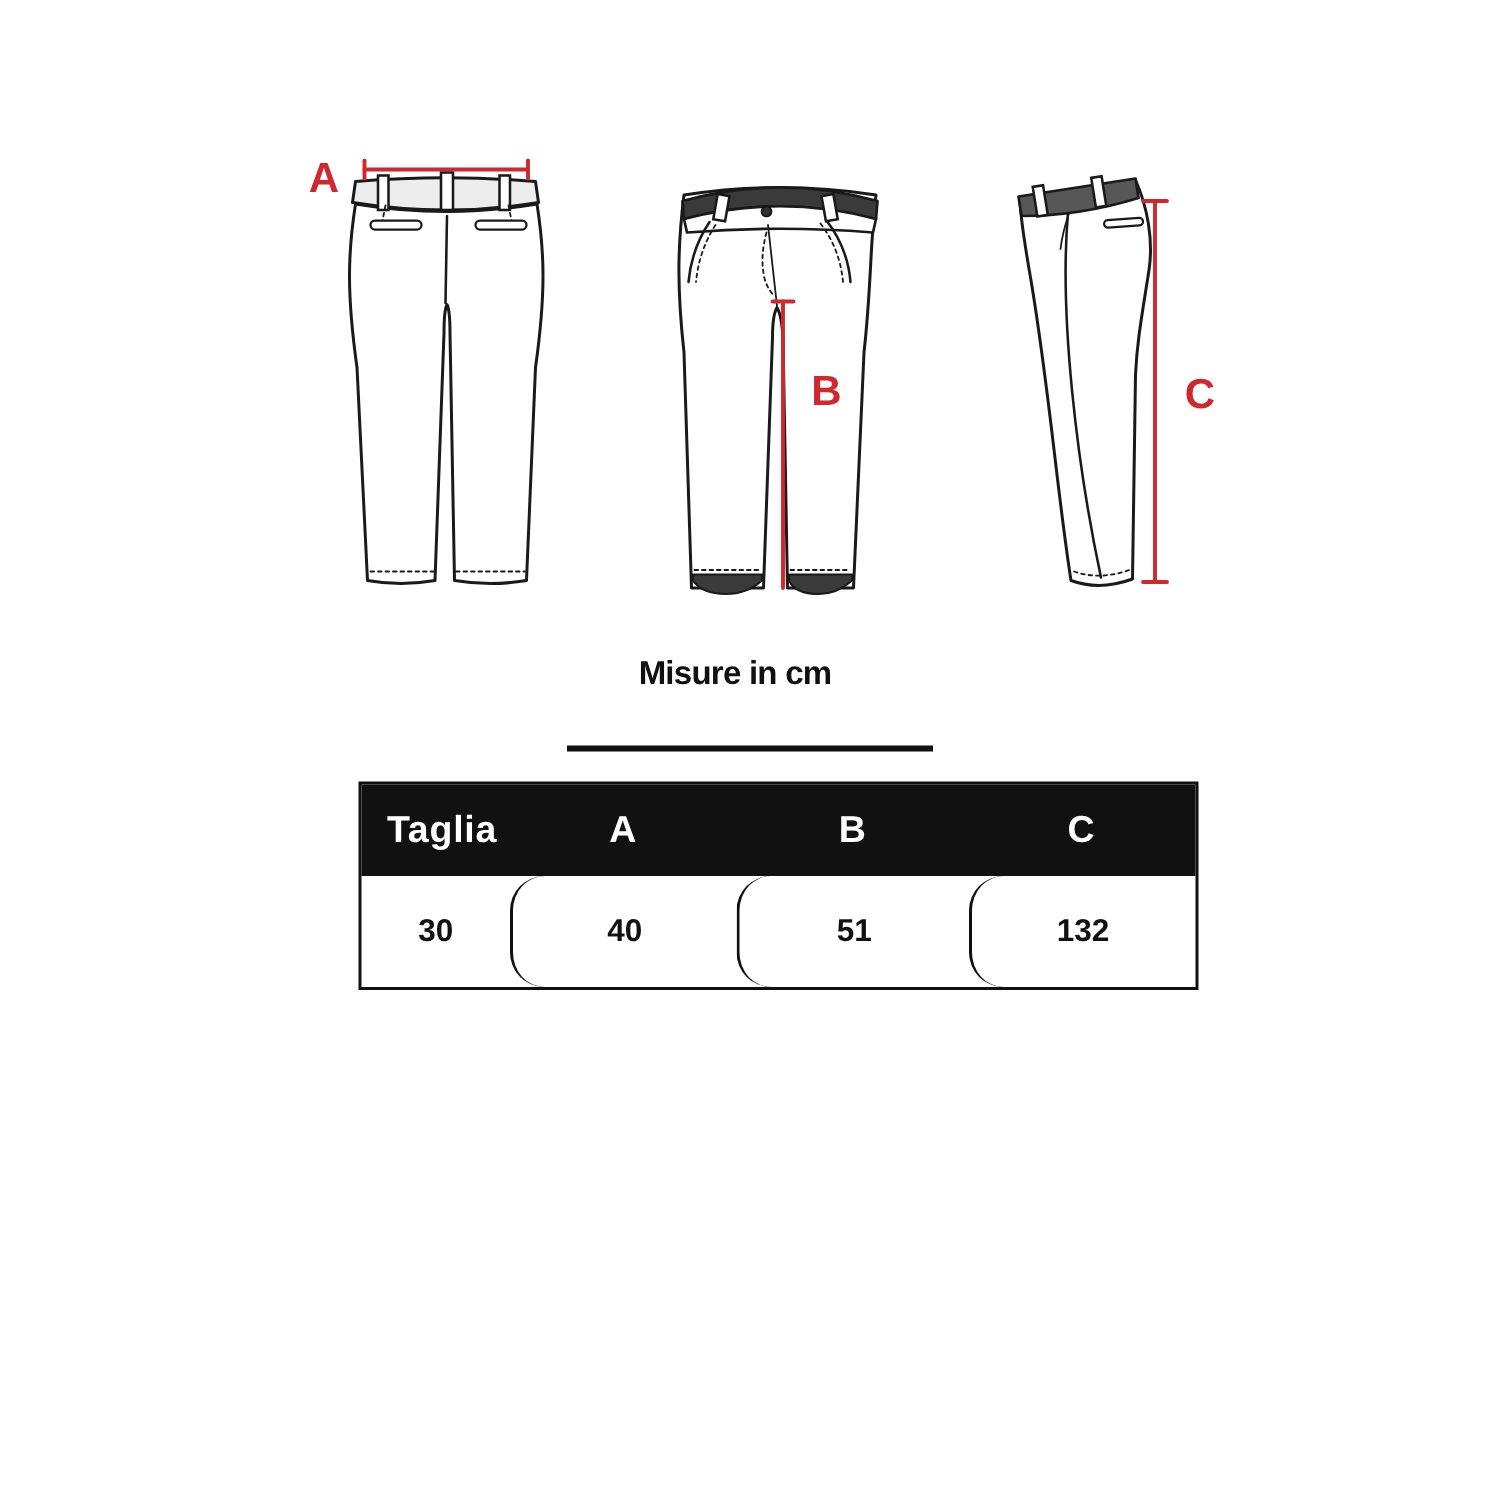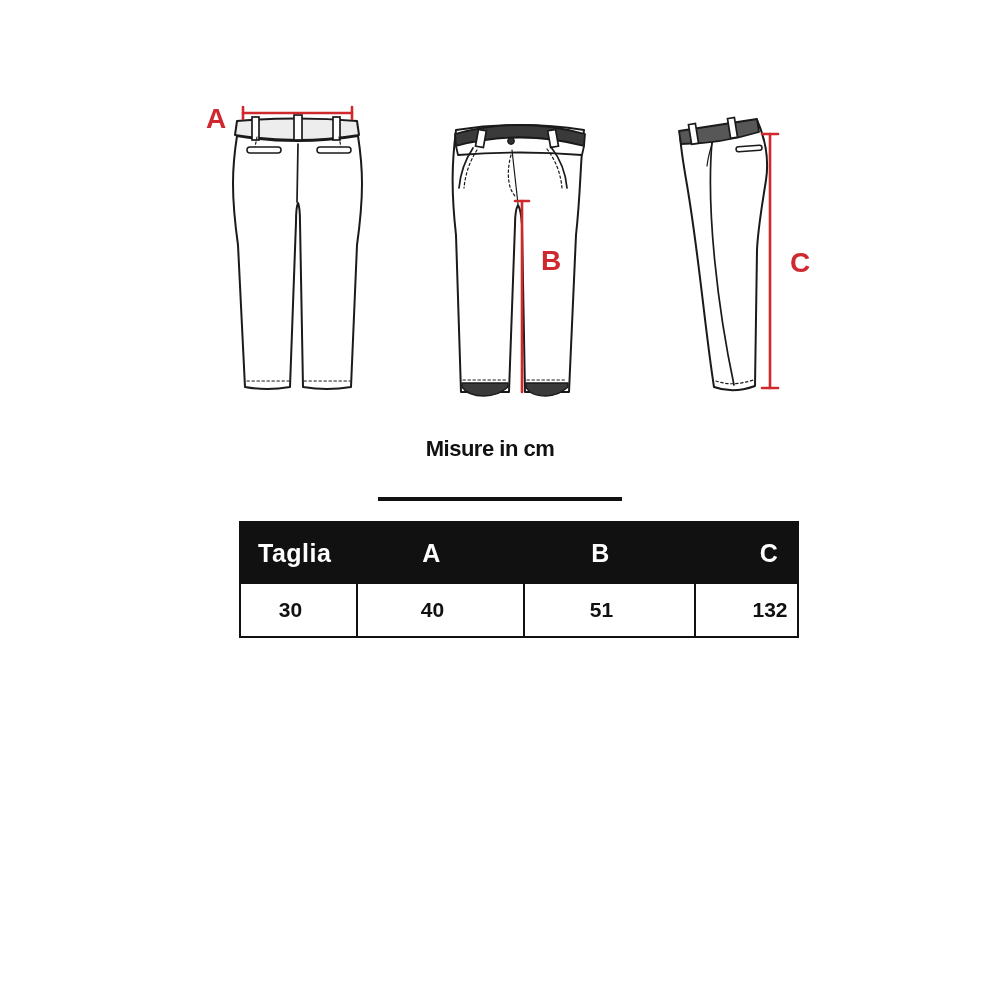--- a/index.html
+++ b/index.html
@@ -26,28 +26,28 @@
   .measure{stroke:var(--accent);stroke-width:2.6;fill:none;stroke-linecap:round;}
   .m-label{fill:var(--accent);font-family:"Liberation Sans",sans-serif;font-weight:bold;font-size:28px;}
 
   
   .title{left:300px;top:436px;width:380px;text-align:center;
          font-size:22px;font-weight:800;color:#111;letter-spacing:-0.5px;}
   .title-rule{left:378px;top:497px;width:244px;height:3.5px;background:#111;}
 
   
   .size-table{left:239px;top:521px;width:560px;border:2.5px solid #111;background:#fff;}
-  .trow{display:grid;grid-template-columns:99px 151px 155px 150px;gap:16px;}
+  .trow{display:grid;grid-template-columns:99px 151px 155px 150px;}
   .trow.head{height:61px;background:var(--hdr-bg);}
-  .trow.data{height:52px;}
+  .trow.data{height:74px;}
   .tcell{display:flex;align-items:center;justify-content:center;}
   .head .tcell{color:var(--hdr-tx);font-weight:bold;font-size:25px;letter-spacing:0.5px;}
   .head .tcell.first{justify-content:flex-start;padding-left:17px;}
   .data .tcell{color:#111;font-weight:bold;font-size:21px;}
-  .data .tcell + .tcell{border-left:2px solid #111;}
+  .data .tcell + .tcell{border-left:2px solid #111;border-radius:23px;}
 </style>
 </head>
 <body>
 
 <div class="canvas">
 
   <svg class="abs" style="left:195px;top:85px;" width="190" height="325" viewBox="195 85 190 325">
 
     <path class="body" d="
       M237,136

